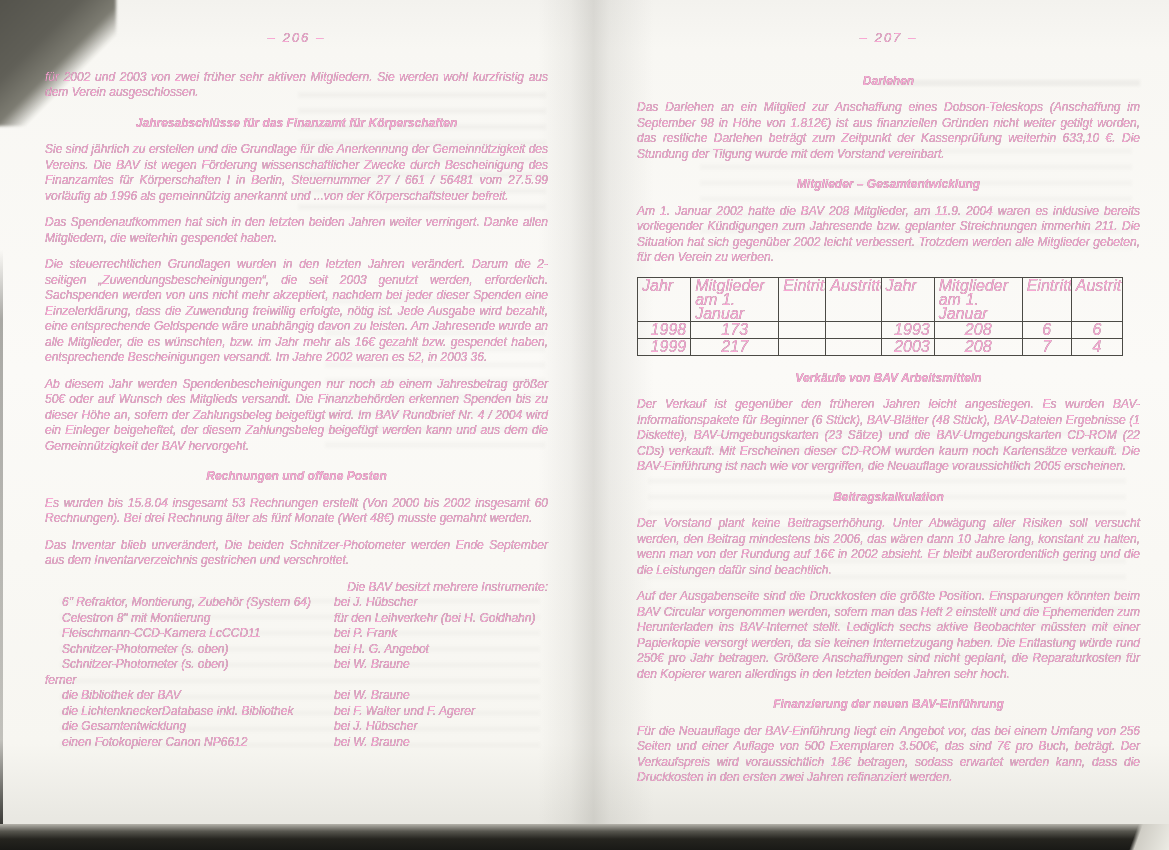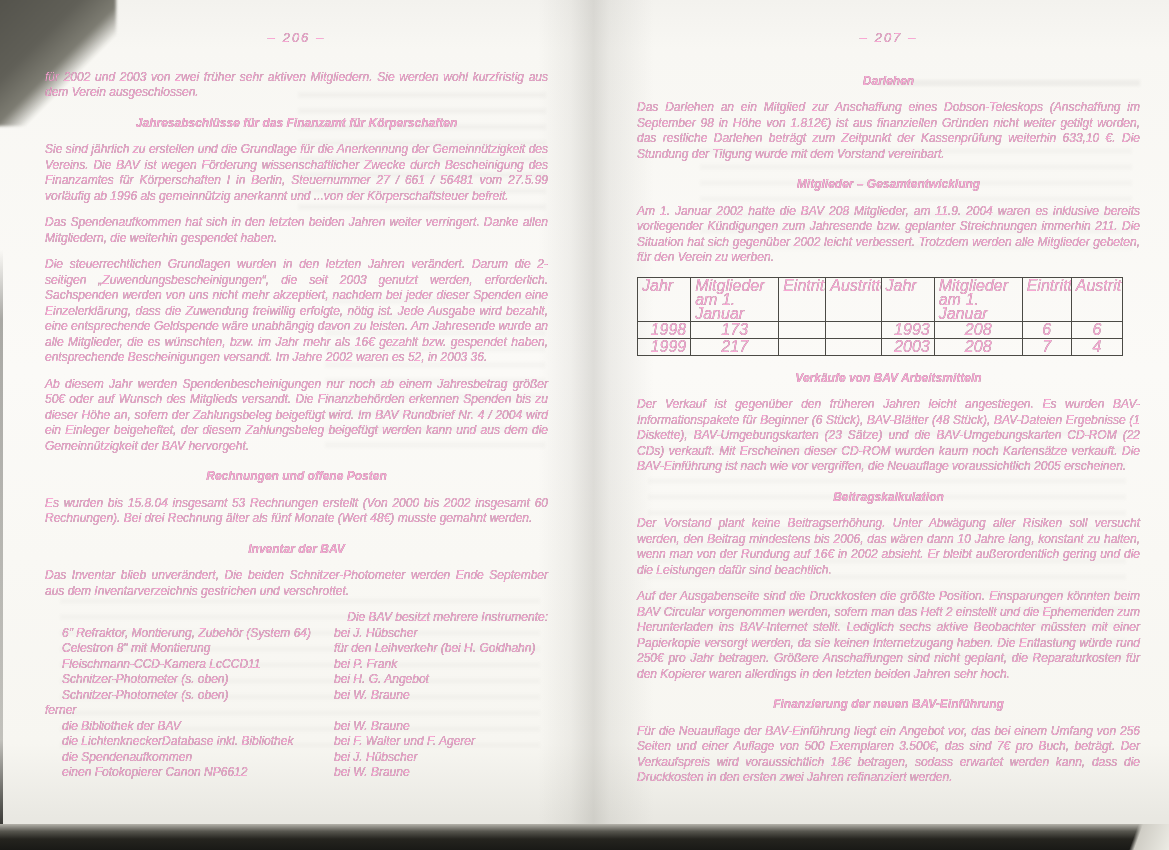--- a/index.html
+++ b/index.html
@@ -92,21 +92,20 @@
     <div class="head">Jahresabschlüsse für das Finanzamt für Körperschaften</div>
     <p class="para">Sie sind jährlich zu erstellen und die Grundlage für die Anerkennung der Gemeinnützigkeit des Vereins. Die BAV ist wegen Förderung wissenschaftlicher Zwecke durch Bescheinigung des Finanzamtes für Körperschaften I in Berlin, Steuernummer 27 / 661 / 56481 vom 27.5.99 vorläufig ab 1996 als gemeinnützig anerkannt und ...von der Körperschaftsteuer befreit.</p>
 
     <p class="para">Das Spendenaufkommen hat sich in den letzten beiden Jahren weiter verringert. Danke allen Mitgliedern, die weiterhin gespendet haben.</p>
     <p class="para">Die steuerrechtlichen Grundlagen wurden in den letzten Jahren verändert. Darum die 2-seitigen „Zuwendungsbescheinigungen“, die seit 2003 genutzt werden, erforderlich. Sachspenden werden von uns nicht mehr akzeptiert, nachdem bei jeder dieser Spenden eine Einzelerklärung, dass die Zuwendung freiwillig erfolgte, nötig ist. Jede Ausgabe wird bezahlt, eine entsprechende Geldspende wäre unabhängig davon zu leisten. Am Jahresende wurde an alle Mitglieder, die es wünschten, bzw. im Jahr mehr als 16€ gezahlt bzw. gespendet haben, entsprechende Bescheinigungen versandt. Im Jahre 2002 waren es 52, in 2003  36.</p>
     <p class="para">Ab diesem Jahr werden Spendenbescheinigungen nur noch ab einem Jahresbetrag größer 50€ oder auf Wunsch des Mitglieds versandt. Die Finanzbehörden erkennen Spenden bis zu dieser Höhe an, sofern der Zahlungsbeleg beigefügt wird. Im BAV Rundbrief Nr. 4 / 2004 wird ein Einleger beigeheftet, der diesem Zahlungsbeleg beigefügt werden kann und aus dem die Gemeinnützigkeit der BAV hervorgeht.</p>
 
     <div class="head">Rechnungen und offene Posten</div>
     <p class="para">Es wurden bis 15.8.04 insgesamt 53 Rechnungen erstellt (Von 2000 bis 2002 insgesamt 60 Rechnungen). Bei drei Rechnung älter als fünf Monate (Wert 48€) musste gemahnt werden.</p>
 
-    <div class="head">Inventar der BAV</div>
     <p class="para">Das Inventar blieb unverändert, Die beiden Schnitzer-Photometer werden Ende September aus dem Inventarverzeichnis gestrichen und verschrottet.</p>
 
     <div class="list-intro">Die BAV besitzt mehrere Instrumente:</div>
     <div>
       <div class="inv-row">
         <span class="inv-name">6" Refraktor, Montierung, Zubehör (System 64)</span>
         <span class="inv-holder">bei J. Hübscher</span>
       </div>
       <div class="inv-row">
         <span class="inv-name">Celestron 8" mit Montierung</span>
@@ -129,21 +128,21 @@
       </div>
       <div class="inv-row">
         <span class="inv-name">die Bibliothek der BAV</span>
         <span class="inv-holder">bei W. Braune</span>
       </div>
       <div class="inv-row">
         <span class="inv-name">die LichtenkneckerDatabase inkl. Bibliothek</span>
         <span class="inv-holder">bei F. Walter und F. Agerer</span>
       </div>
       <div class="inv-row">
-        <span class="inv-name">die Spendenaufkommen</span>
+        <span class="inv-name">die Gesamtentwicklung</span>
         <span class="inv-holder">bei J. Hübscher</span>
       </div>
       <div class="inv-row">
         <span class="inv-name">einen Fotokopierer Canon NP6612</span>
         <span class="inv-holder">bei W. Braune</span>
       </div>
     </div>
   </div>
 
   <div class="page page-r">

